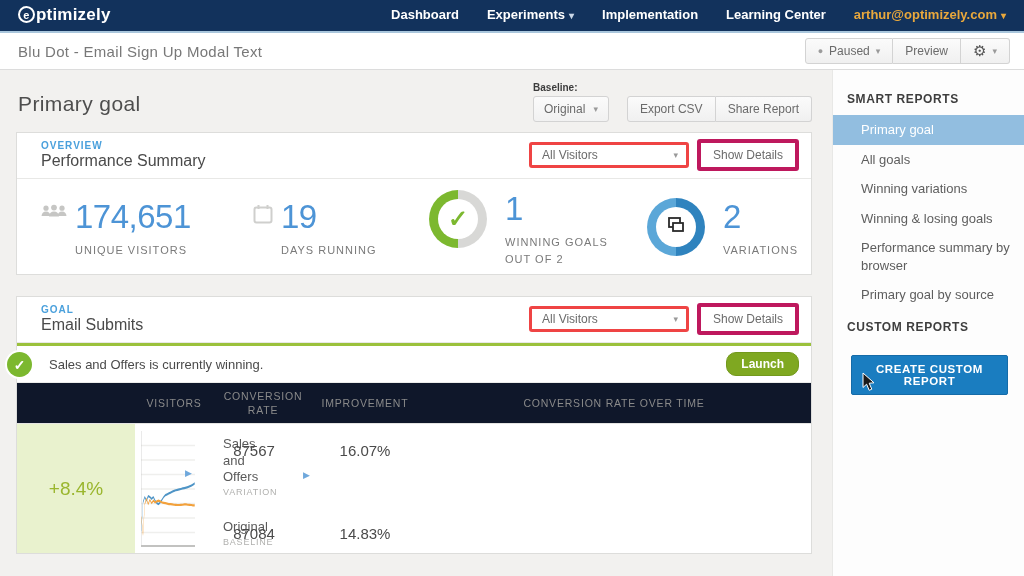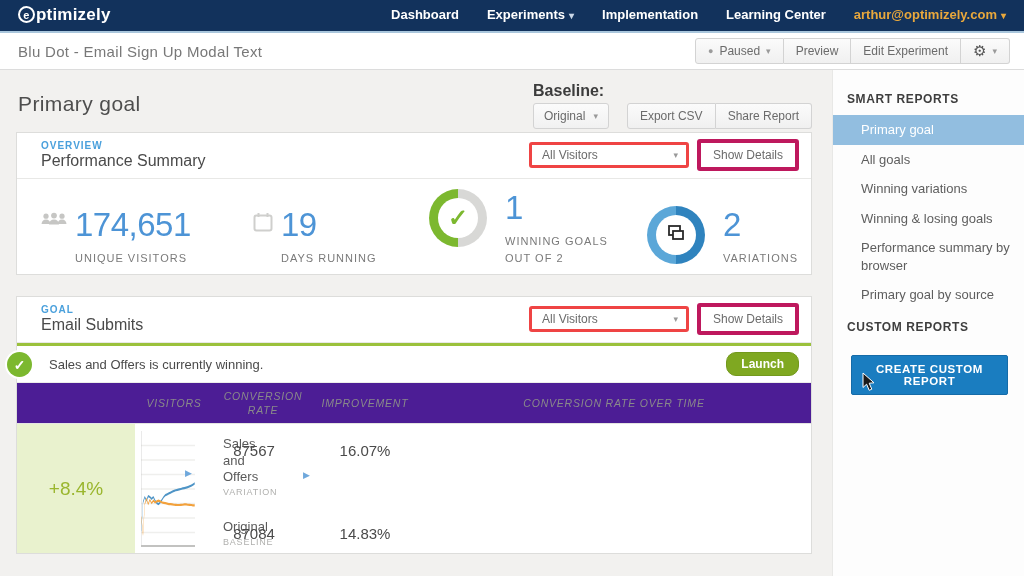--- a/index.html
+++ b/index.html
@@ -31,36 +31,36 @@
   
   .content { display:flex; height:506px; }
   .main { flex:1; padding:0 20px 0 16px; }
   .rightbar { width:192px; background:#FDFDFD; border-left:1px solid #E8E8E6; padding-top:22px; }
 
   
   .page-head { display:flex; justify-content:space-between; align-items:flex-start; padding:22px 0 0 2px; height:62px; }
   .page-title { font-size:21px; color:#4E4E4E; font-weight:400; letter-spacing:0.4px; }
   .page-controls { display:flex; align-items:flex-end; gap:18px; margin-top:-10px; }
   .baseline-wrap { display:flex; flex-direction:column; gap:3px; }
-  .baseline-label { font-size:16px; font-weight:bold; color:#3C3C3C; }
+  .baseline-label { font-size:10px; font-weight:bold; color:#3C3C3C; }
   .select-btn { background:linear-gradient(#FBFBFB,#F1F1F1); border:1px solid #D3D3D3; border-radius:3px; color:#6B6B6B; font-size:12px; padding:5px 10px; display:flex; align-items:center; gap:8px; cursor:pointer; }
 
   
   .card { background:#fff; border:1px solid #DDDDDB; }
   .card-head { display:flex; justify-content:space-between; align-items:center; padding:6px 12px 7px 24px; border-bottom:1px solid #E8E8E6; }
   .kicker { font-size:10px; font-weight:bold; letter-spacing:1px; color:#4AA0DC; }
   .card-title { font-size:16px; color:#4A4A4A; margin-top:1px; }
   .card-head-controls { display:flex; gap:8px; align-items:center; }
   .dropdown { width:160px; height:26px; background:#fff; border:3px solid #ef4444; border-radius:3px; color:#6B6B6B; font-size:12px; display:flex; align-items:center; justify-content:space-between; padding:0 8px 0 10px; cursor:pointer; }
   .dropdown .caret { color:#999; font-size:9px; }
   .white-btn { background:#fff; border:4px solid #be185d; border-radius:3px; color:#6B6B6B; font-size:12px; padding:5px 12px; cursor:pointer; font-family:inherit; }
 
   
   .overview-card { margin-bottom:21px; }
-  .stats-row { display:flex; align-items:flex-end; padding:14px 10px 8px 24px; height:95px; }
+  .stats-row { display:flex; align-items:center; padding:14px 10px 8px 24px; height:95px; }
   .stat { display:flex; gap:8px; }
   .stat-num { font-size:33px; color:#4D94D6; font-weight:400; line-height:1; letter-spacing:-0.5px; }
   .stat-label { font-size:11px; color:#7A7A7A; letter-spacing:1px; margin-top:9px; line-height:1.5; }
   .stat-visitors { width:212px; }
   .stat-days { width:176px; }
   .stat-winning { width:218px; }
   .stat-icon { margin-top:4px; }
   .donut { width:58px; height:58px; border-radius:50%; position:relative; flex:none; margin-right:10px; margin-top:-2px; }
   .donut-green { background:conic-gradient(#D8D8D6 0 50%, #7CB82F 50% 100%); }
   .donut-blue  { background:conic-gradient(#2F83BE 0 50%, #5BA7D8 50% 100%); }
@@ -70,21 +70,21 @@
   
   .goal-head-border { border-top:3px solid #9BC13C; }
   .banner { position:relative; display:flex; align-items:center; justify-content:space-between; height:37px; padding:0 12px 0 32px; border-bottom:1px solid #ECECEA; }
   .banner-check { position:absolute; left:-10px; top:6px; width:25px; height:25px; border-radius:50%; background:#7CB82F; color:#fff; font-size:14px; font-weight:bold; display:flex; align-items:center; justify-content:center; box-shadow:0 0 0 2px #fff; }
   .banner-text { font-size:13px; color:#4A4A4A; }
   .launch-btn { background:#7FA821; border:1px solid #73991D; border-radius:10px; color:#fff; font-size:12px; font-weight:bold; padding:4px 14px; cursor:pointer; font-family:inherit; }
 
   
   .rtable { position:relative; }
   .rtable-grid { display:grid; grid-template-columns:118px 64px 14px 82px 18px 104px 1fr; }
-  .rhead { background:#4c1d95; border-bottom:1px solid #E4E4E2;font-style:italic; }
+  .rhead { background:#0f172a; border-bottom:1px solid #E4E4E2; }
   .rhead > div { font-size:10.5px; color:#8A8A8A; letter-spacing:0.8px; text-align:center; padding:6px 2px; display:flex; align-items:center; justify-content:center; min-height:34px; line-height:1.35; }
   .rbody { position:relative; }
   .name-cell { padding:12px 6px 6px 24px; }
   .name { font-size:13px; color:#5A5A5A; line-height:1.25; max-width:78px; }
   .tag { font-size:9px; color:#B0B0AE; letter-spacing:0.8px; margin-top:2px; }
   .val-cell { font-size:15px; color:#4A4A4A; text-align:center; padding-top:18px; }
   .improve-cell { grid-row:1 / 3; background:#E9F2CE; display:flex; align-items:center; justify-content:center; }
   .improve-val { font-size:19px; color:#9AB62E; }
   .chart-cell { grid-row:1 / 3; padding:7px 4px 6px 6px; }
   .chart-box { width:100%; height:100%; }
@@ -120,23 +120,20 @@
 <div class="subheader">
   <div class="exp-title">Blu Dot - Email Sign Up Modal Text</div>
   <div class="btn-group">
     <button class="btn">
       <span class="dot">●</span>
       <span>Paused</span>
       <span class="caret">▾</span>
     </button>
     <button class="btn">
         <span>Preview</span>
-      </button>
-    <button class="btn">
-        <span>Edit Experiment</span>
       </button>
     <button class="btn">
       <span class="gear">⚙</span>
       <span class="caret">▾</span>
     </button>
   </div>
 </div>
 
 <div class="content">
 

